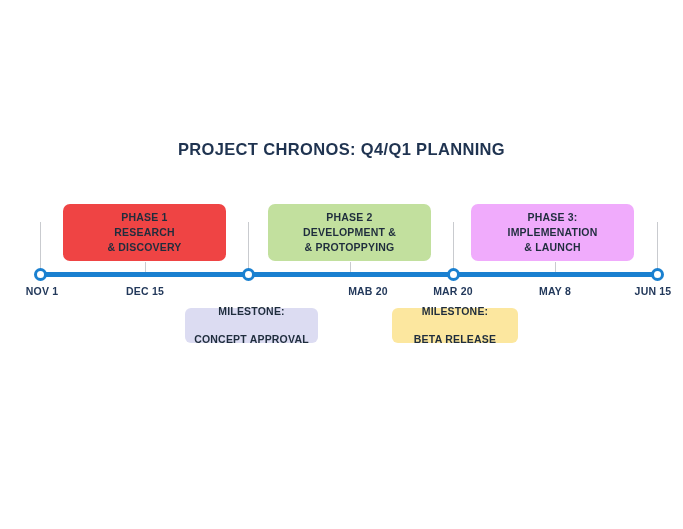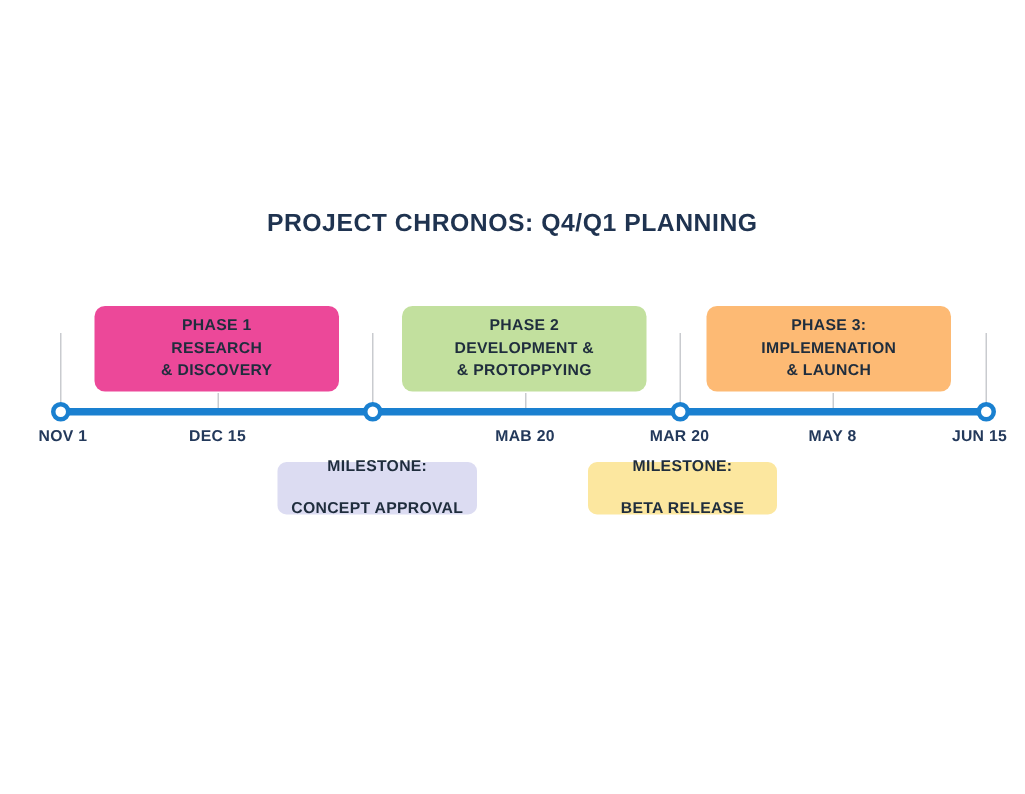--- a/index.html
+++ b/index.html
@@ -108,33 +108,33 @@
   }
   .milestone-box span { display: block; white-space: nowrap; }
 </style>
 </head>
 <body>
 
 <div id="stage">
 
   <div id="chart-title">PROJECT CHRONOS: Q4/Q1 PLANNING</div>
 
-  <div class="phase-box" style="left:63px; top:204px; width:163px; height:57px; background:#ec4899;">
+  <div class="phase-box" style="left:63px; top:204px; width:163px; height:57px; background:#ef4444;">
     <span>PHASE 1</span>
     <span>RESEARCH</span>
     <span>&amp; DISCOVERY</span>
   </div>
 
   <div class="phase-box" style="left:268px; top:204px; width:163px; height:57px; background:#c2e09e;">
     <span>PHASE 2</span>
     <span>DEVELOPMENT &amp;</span>
     <span>&amp; PROTOPPYING</span>
   </div>
 
-  <div class="phase-box" style="left:471px; top:204px; width:163px; height:57px; background:#fdba74;">
+  <div class="phase-box" style="left:471px; top:204px; width:163px; height:57px; background:#f0abfc;">
     <span>PHASE 3:</span>
     <span>IMPLEMENATION</span>
     <span>&amp; LAUNCH</span>
   </div>
 
   <div class="tick-line" style="left:40px;  top:222px; height:50px;"></div>
   <div class="tick-line" style="left:145px; top:262px; height:10px;"></div>
   <div class="tick-line" style="left:248px; top:222px; height:50px;"></div>
   <div class="tick-line" style="left:350px; top:262px; height:10px;"></div>
   <div class="tick-line" style="left:453px; top:222px; height:50px;"></div>
@@ -144,21 +144,21 @@
   <div id="axis-line"></div>
 
   <div class="axis-marker" style="left:40px;  top:272px;"></div>
   <div class="axis-marker" style="left:248px; top:272px;"></div>
   <div class="axis-marker" style="left:453px; top:272px;"></div>
   <div class="axis-marker" style="left:657px; top:272px;"></div>
 
   <div class="date-label" style="left:42px;">NOV 1</div>
   <div class="date-label" style="left:145px;">DEC 15</div>
   <div class="date-label" style="left:248px;margin-top:42px;">FEB 1</div>
-  <div class="date-label" style="left:350px;">MAB 20</div>
+  <div class="date-label" style="left:368px;">MAB 20</div>
   <div class="date-label" style="left:453px;">MAR 20</div>
   <div class="date-label" style="left:555px;">MAY 8</div>
   <div class="date-label" style="left:653px;">JUN 15</div>
 
   <div class="milestone-box" style="left:185px; top:308px; width:133px; height:35px; background:#dcdcf2;">
     <span>MILESTONE:</span>
     <span>CONCEPT APPROVAL</span>
   </div>
 
   <div class="milestone-box" style="left:392px; top:308px; width:126px; height:35px; background:#fce79f;">

